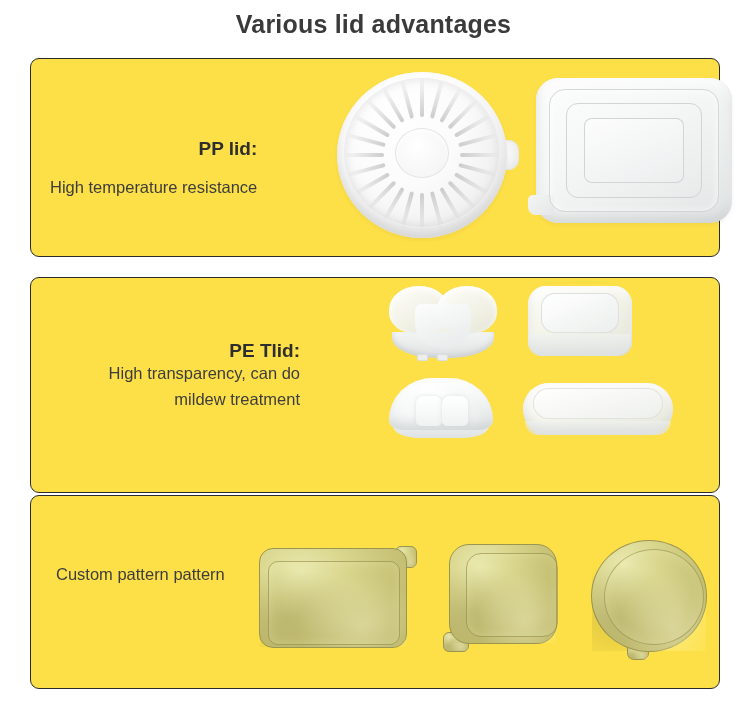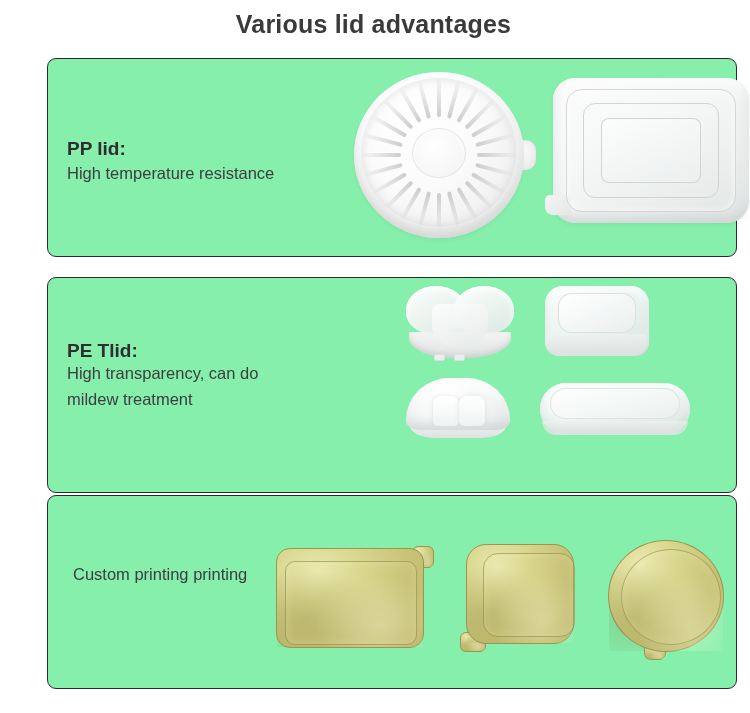--- a/index.html
+++ b/index.html
@@ -17,25 +17,26 @@
     top: 10px; left: 0; width: 747px;
     text-align: center;
     font-size: 25px;
     font-weight: bold;
     color: #3a3a3a;
     letter-spacing: 0.2px;
   }
 
   .panel {
     position: absolute;
-    left: 47px;
+    left: 30px;
     width: 690px;
     border: 1px solid #2b2b2b;
     border-radius: 9px;
-    background: #86efac;
+    background: #fde047;
+    text-align: right;
   }
   #panel-1 { top: 58px;  height: 199px; }
   #panel-2 { top: 277px; height: 216px; }
   #panel-3 { top: 495px; height: 194px; }
 
   .panel-text {
     position: absolute;
     left: 19px;
   }
   .panel-heading {
@@ -45,21 +46,21 @@
     line-height: 1.12;
     white-space: pre-line;
   }
   .panel-desc {
     font-size: 16.5px;
     color: #3d3d3d;
     line-height: 1.55;
     white-space: pre-line;
   }
   #text-1 { top: 79px; }
-  #text-1 .panel-desc { margin-top: 2px; }
+  #text-1 .panel-desc { margin-top: 16px; }
   #text-2 { top: 62px; }
   #text-2 .panel-desc { width: 250px; }
   #text-3 { top: 52px; }
   #text-3 .panel-desc { margin-top: 14px; padding-left: 6px; }
 
   .art { position: absolute; }
 
   
   .pp-round { left: 300px; top: 7px; width: 190px; height: 180px; }
   .pp-round .tab {
@@ -390,21 +391,21 @@
       <div class="body"></div>
       <div class="inner"></div>
       <div class="lip"></div>
     </div>
 
   </div>
 
   <div class="panel" id="panel-3">
 
     <div class="panel-text" id="text-3">
-      <div class="panel-desc">Custom printing printing</div>
+      <div class="panel-desc">Custom pattern pattern</div>
     </div>
 
     <div class="art gold-rect">
       <div class="nub gold-surface">
           <div class="gold-sheen"></div>
         </div>
       <div class="plate gold-surface">
         <div class="gold-sheen"></div>
         <div class="inset"></div>
       </div>

